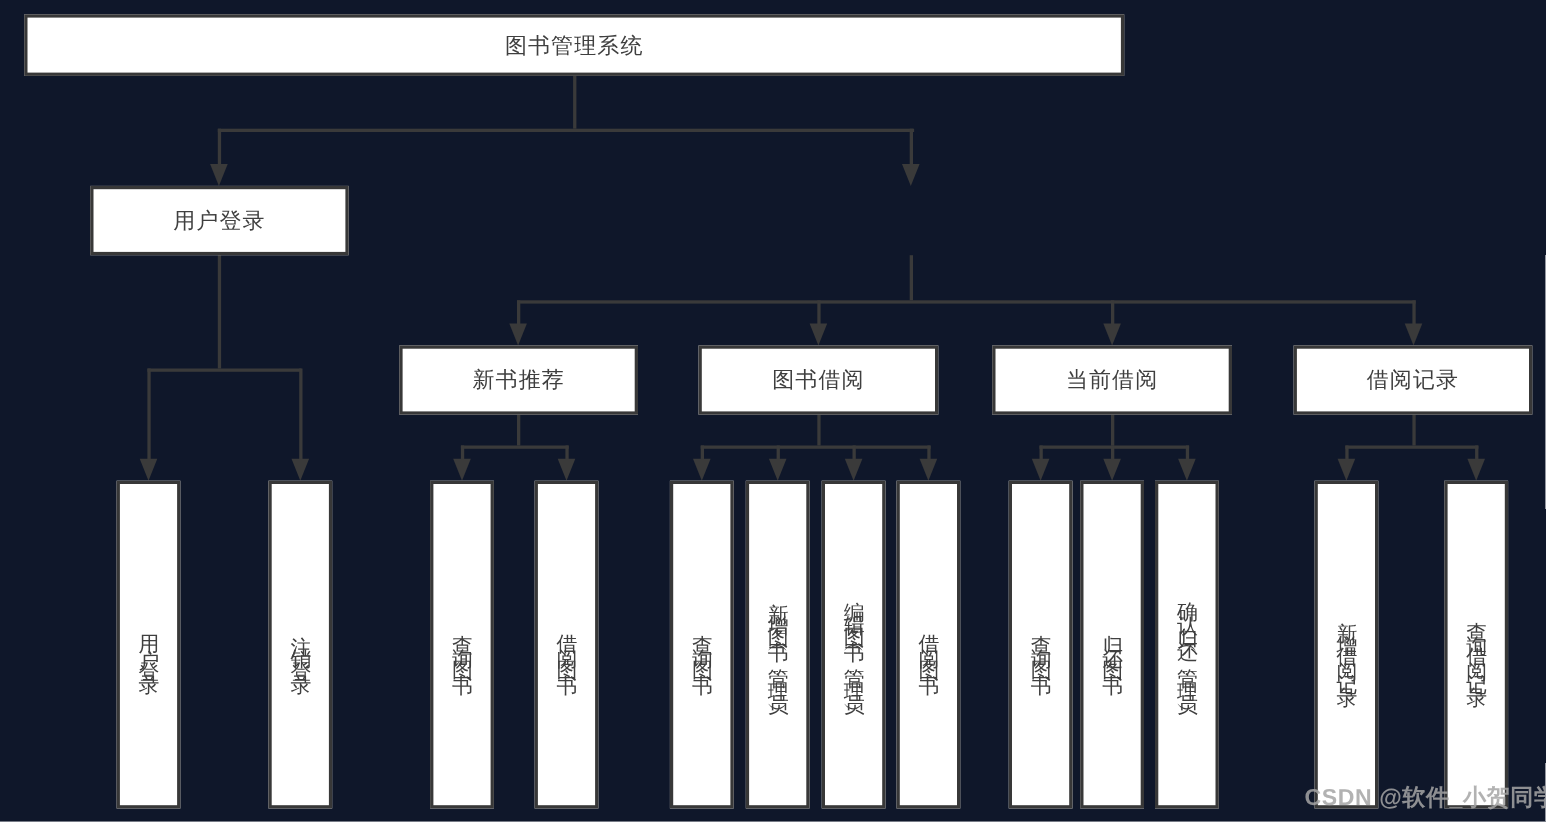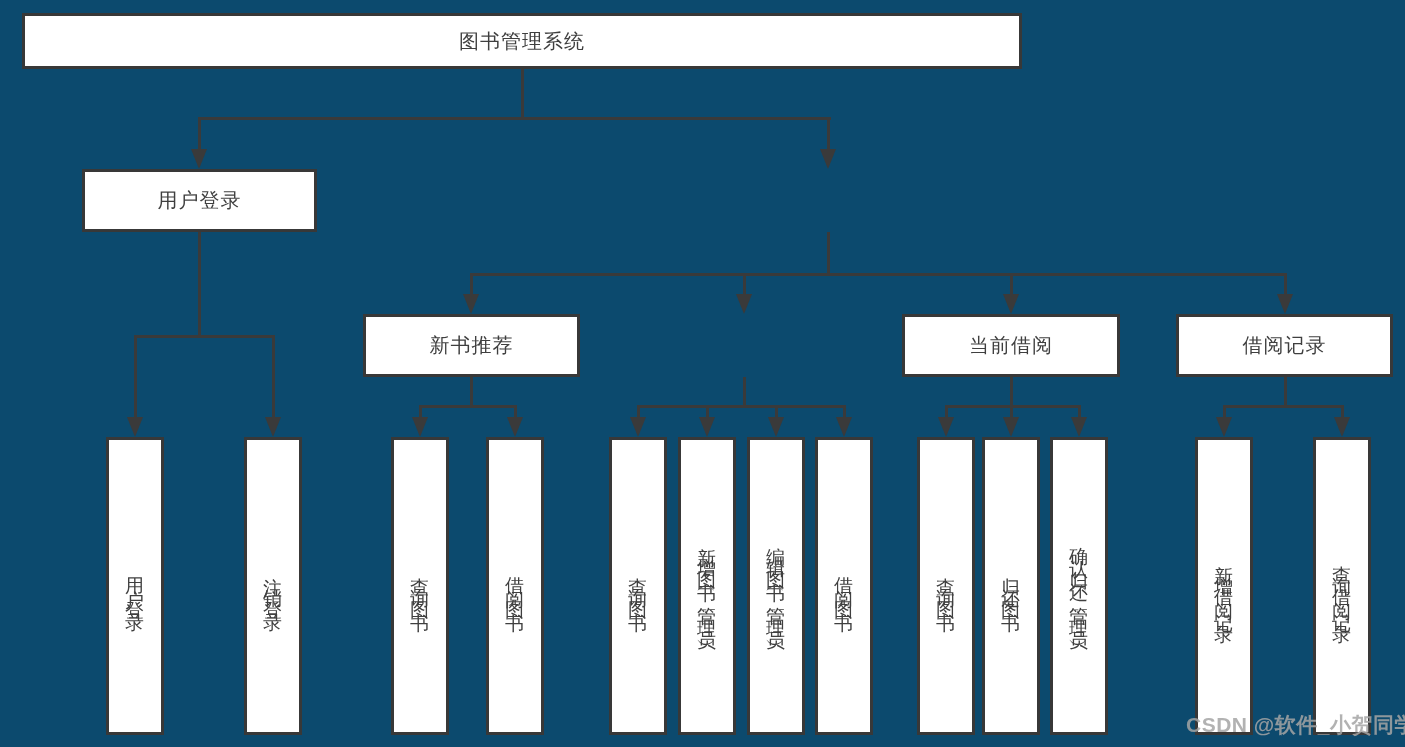--- a/index.html
+++ b/index.html
@@ -1,17 +1,17 @@
 <!DOCTYPE html>
 <html><head>
 <meta charset="utf-8">
 <style>
   html,body{margin:0;padding:0;background:#ffffff;}
   .stage{
-    position:relative;width:1405px;height:747px;background:#0c4a6e;overflow:hidden;
+    position:relative;width:1405px;height:747px;background:#0f172a;overflow:hidden;
     font-family:"Liberation Sans","DejaVu Sans",sans-serif;color:#3f3f3f;
   }
   .box{
     position:absolute;background:#ffffff;border:3px solid #383838;box-sizing:border-box;
     display:flex;align-items:center;justify-content:center;
     font-size:20px;color:#3f3f3f;letter-spacing:1px;z-index:2;
   }
   .leaf{width:58px;height:298px;top:437px;}
   .vtext{
     writing-mode:vertical-rl;text-orientation:mixed;
@@ -58,20 +58,21 @@
   <div class="lv" style="left:470px;top:273px;height:23px;"></div>
   <div class="arrow" style="left:463px;top:294px;"></div>
   <div class="lv" style="left:743px;top:273px;height:23px;"></div>
   <div class="arrow" style="left:736px;top:294px;"></div>
   <div class="lv" style="left:1010px;top:273px;height:23px;"></div>
   <div class="arrow" style="left:1003px;top:294px;"></div>
   <div class="lv" style="left:1284px;top:273px;height:23px;"></div>
   <div class="arrow" style="left:1277px;top:294px;"></div>
 
   <div class="box" style="left:363px;top:314px;width:217px;height:63px;">新书推荐</div>
+  <div class="box" style="left:635px;top:314px;width:218px;height:63px;">图书借阅</div>
   <div class="box" style="left:902px;top:314px;width:218px;height:63px;">当前借阅</div>
   <div class="box" style="left:1176px;top:314px;width:217px;height:63px;">借阅记录</div>
 
   <div class="lv" style="left:470px;top:377px;height:28px;"></div>
   <div class="lh" style="left:419px;top:405px;width:98px;"></div>
   <div class="lv" style="left:419px;top:405px;height:14px;"></div>
   <div class="arrow" style="left:412px;top:417px;"></div>
   <div class="lv" style="left:514px;top:405px;height:14px;"></div>
   <div class="arrow" style="left:507px;top:417px;"></div>
 

